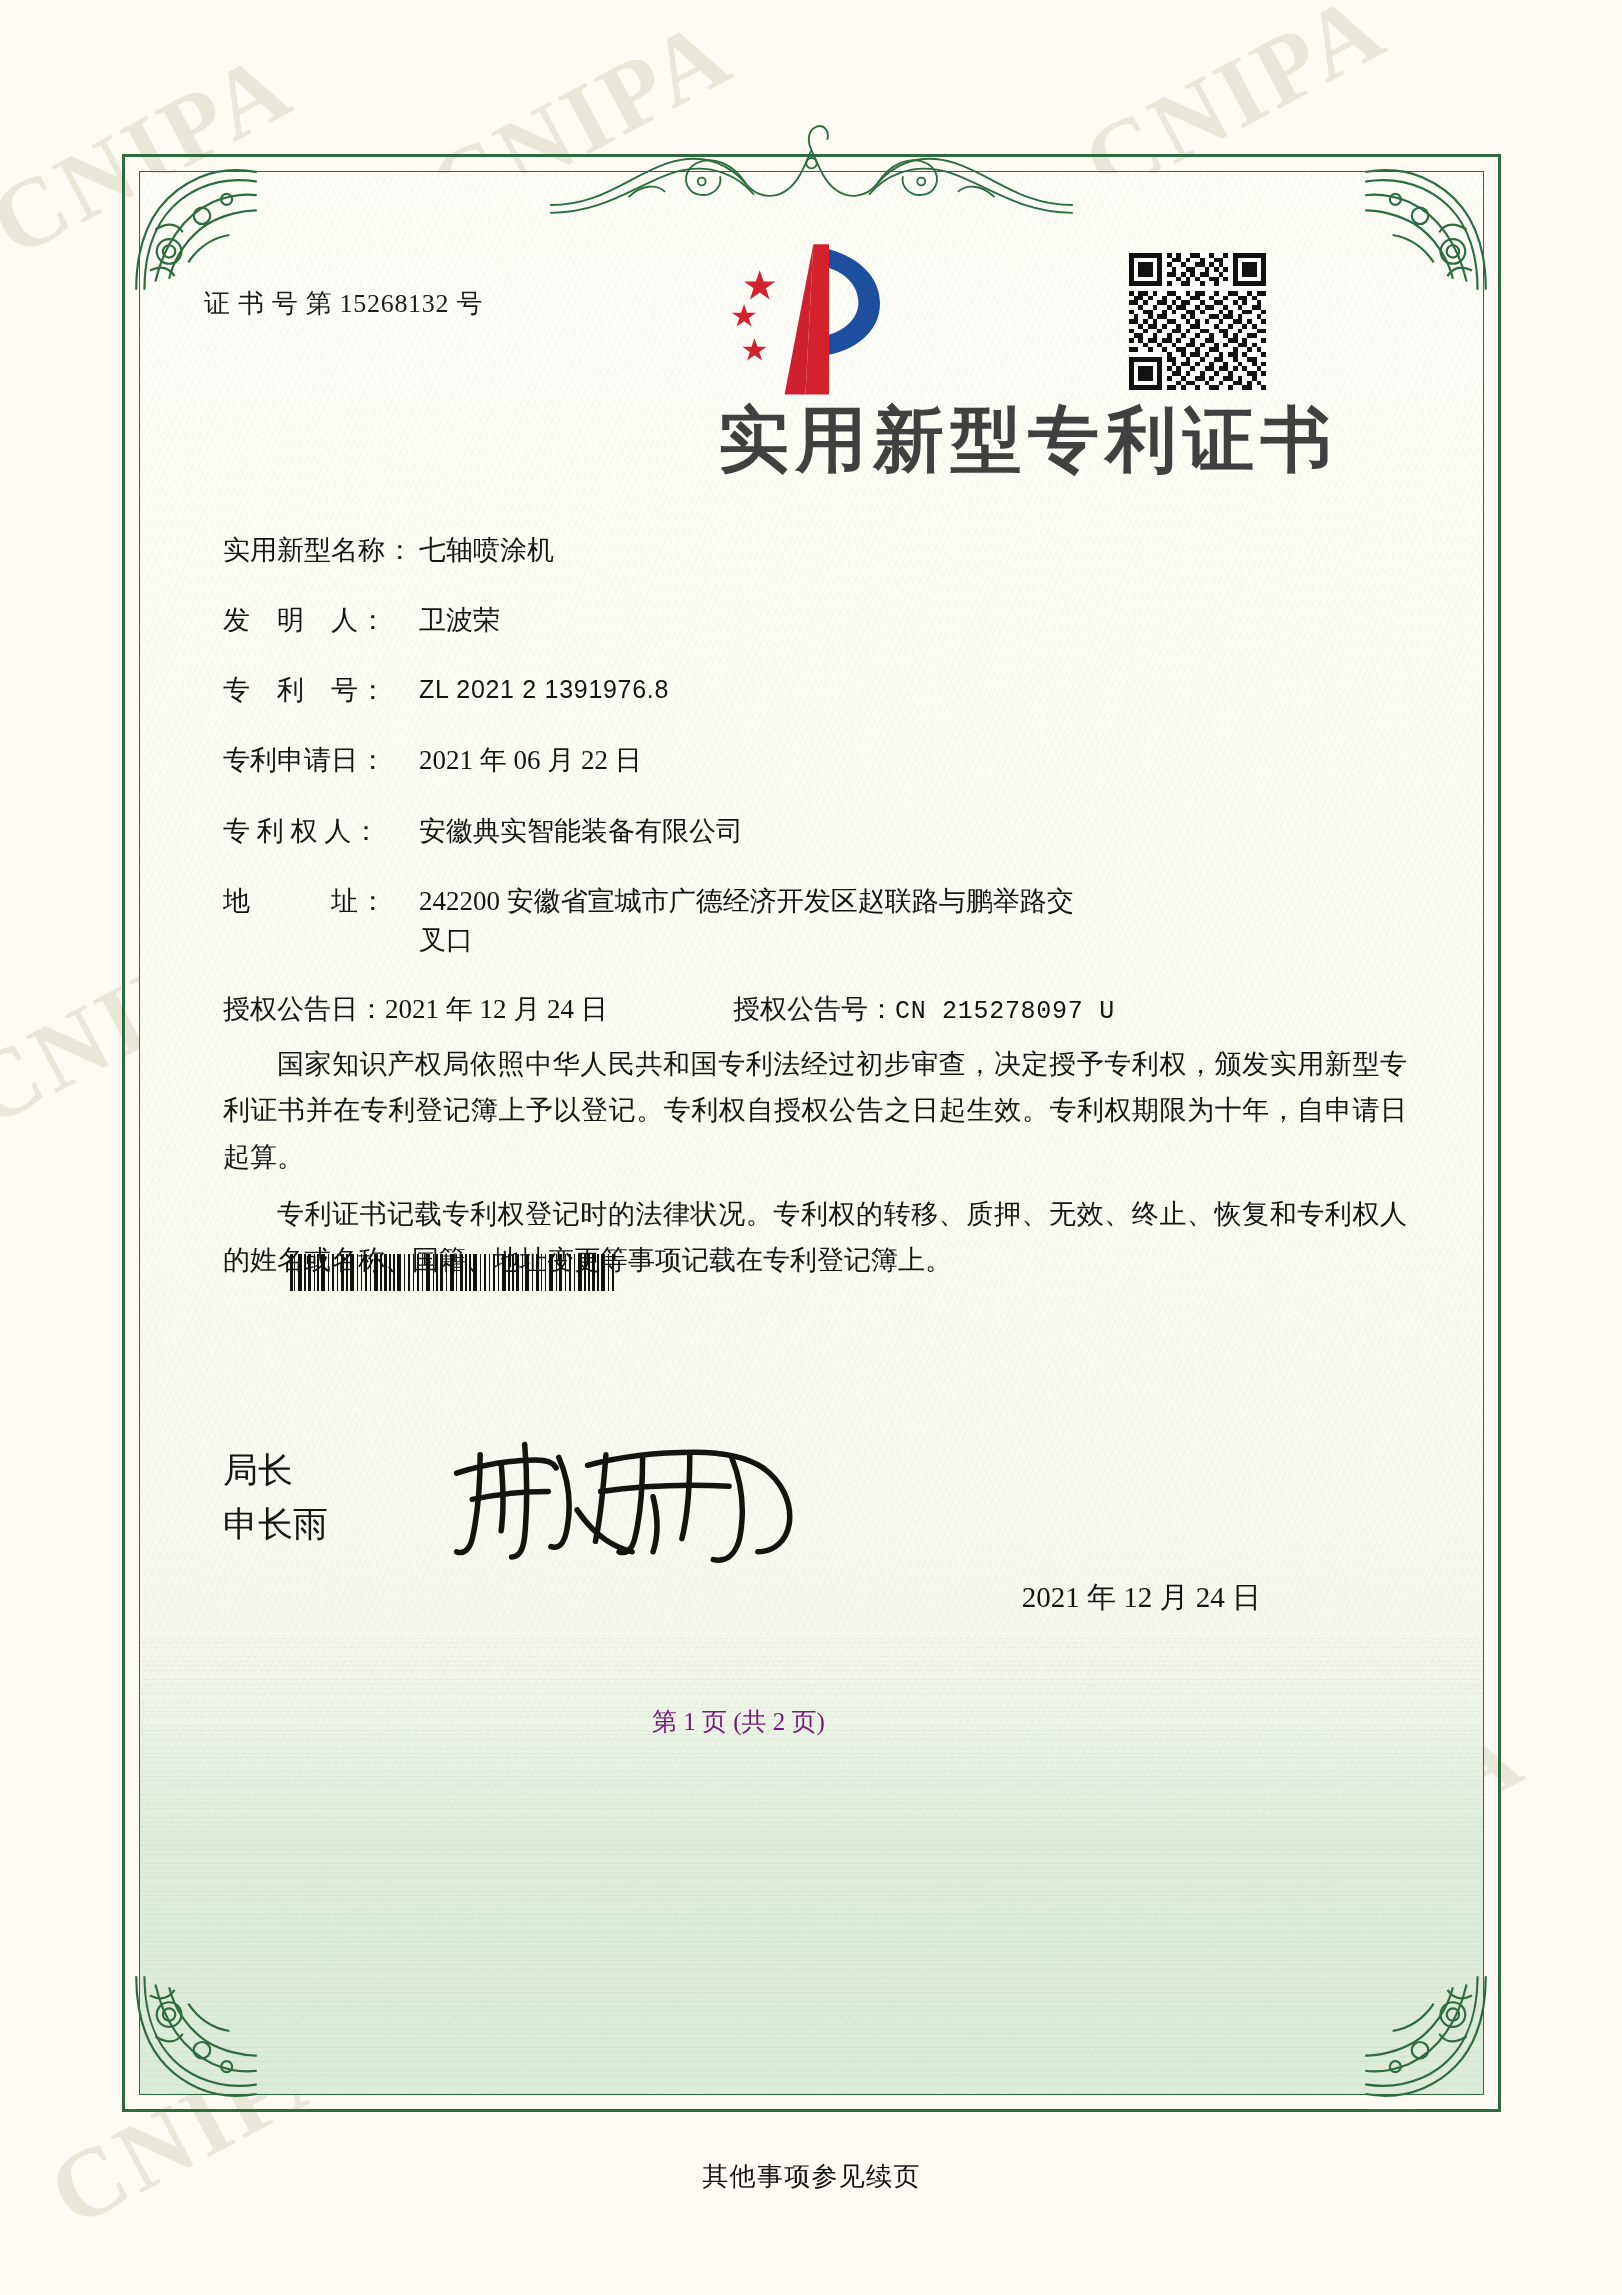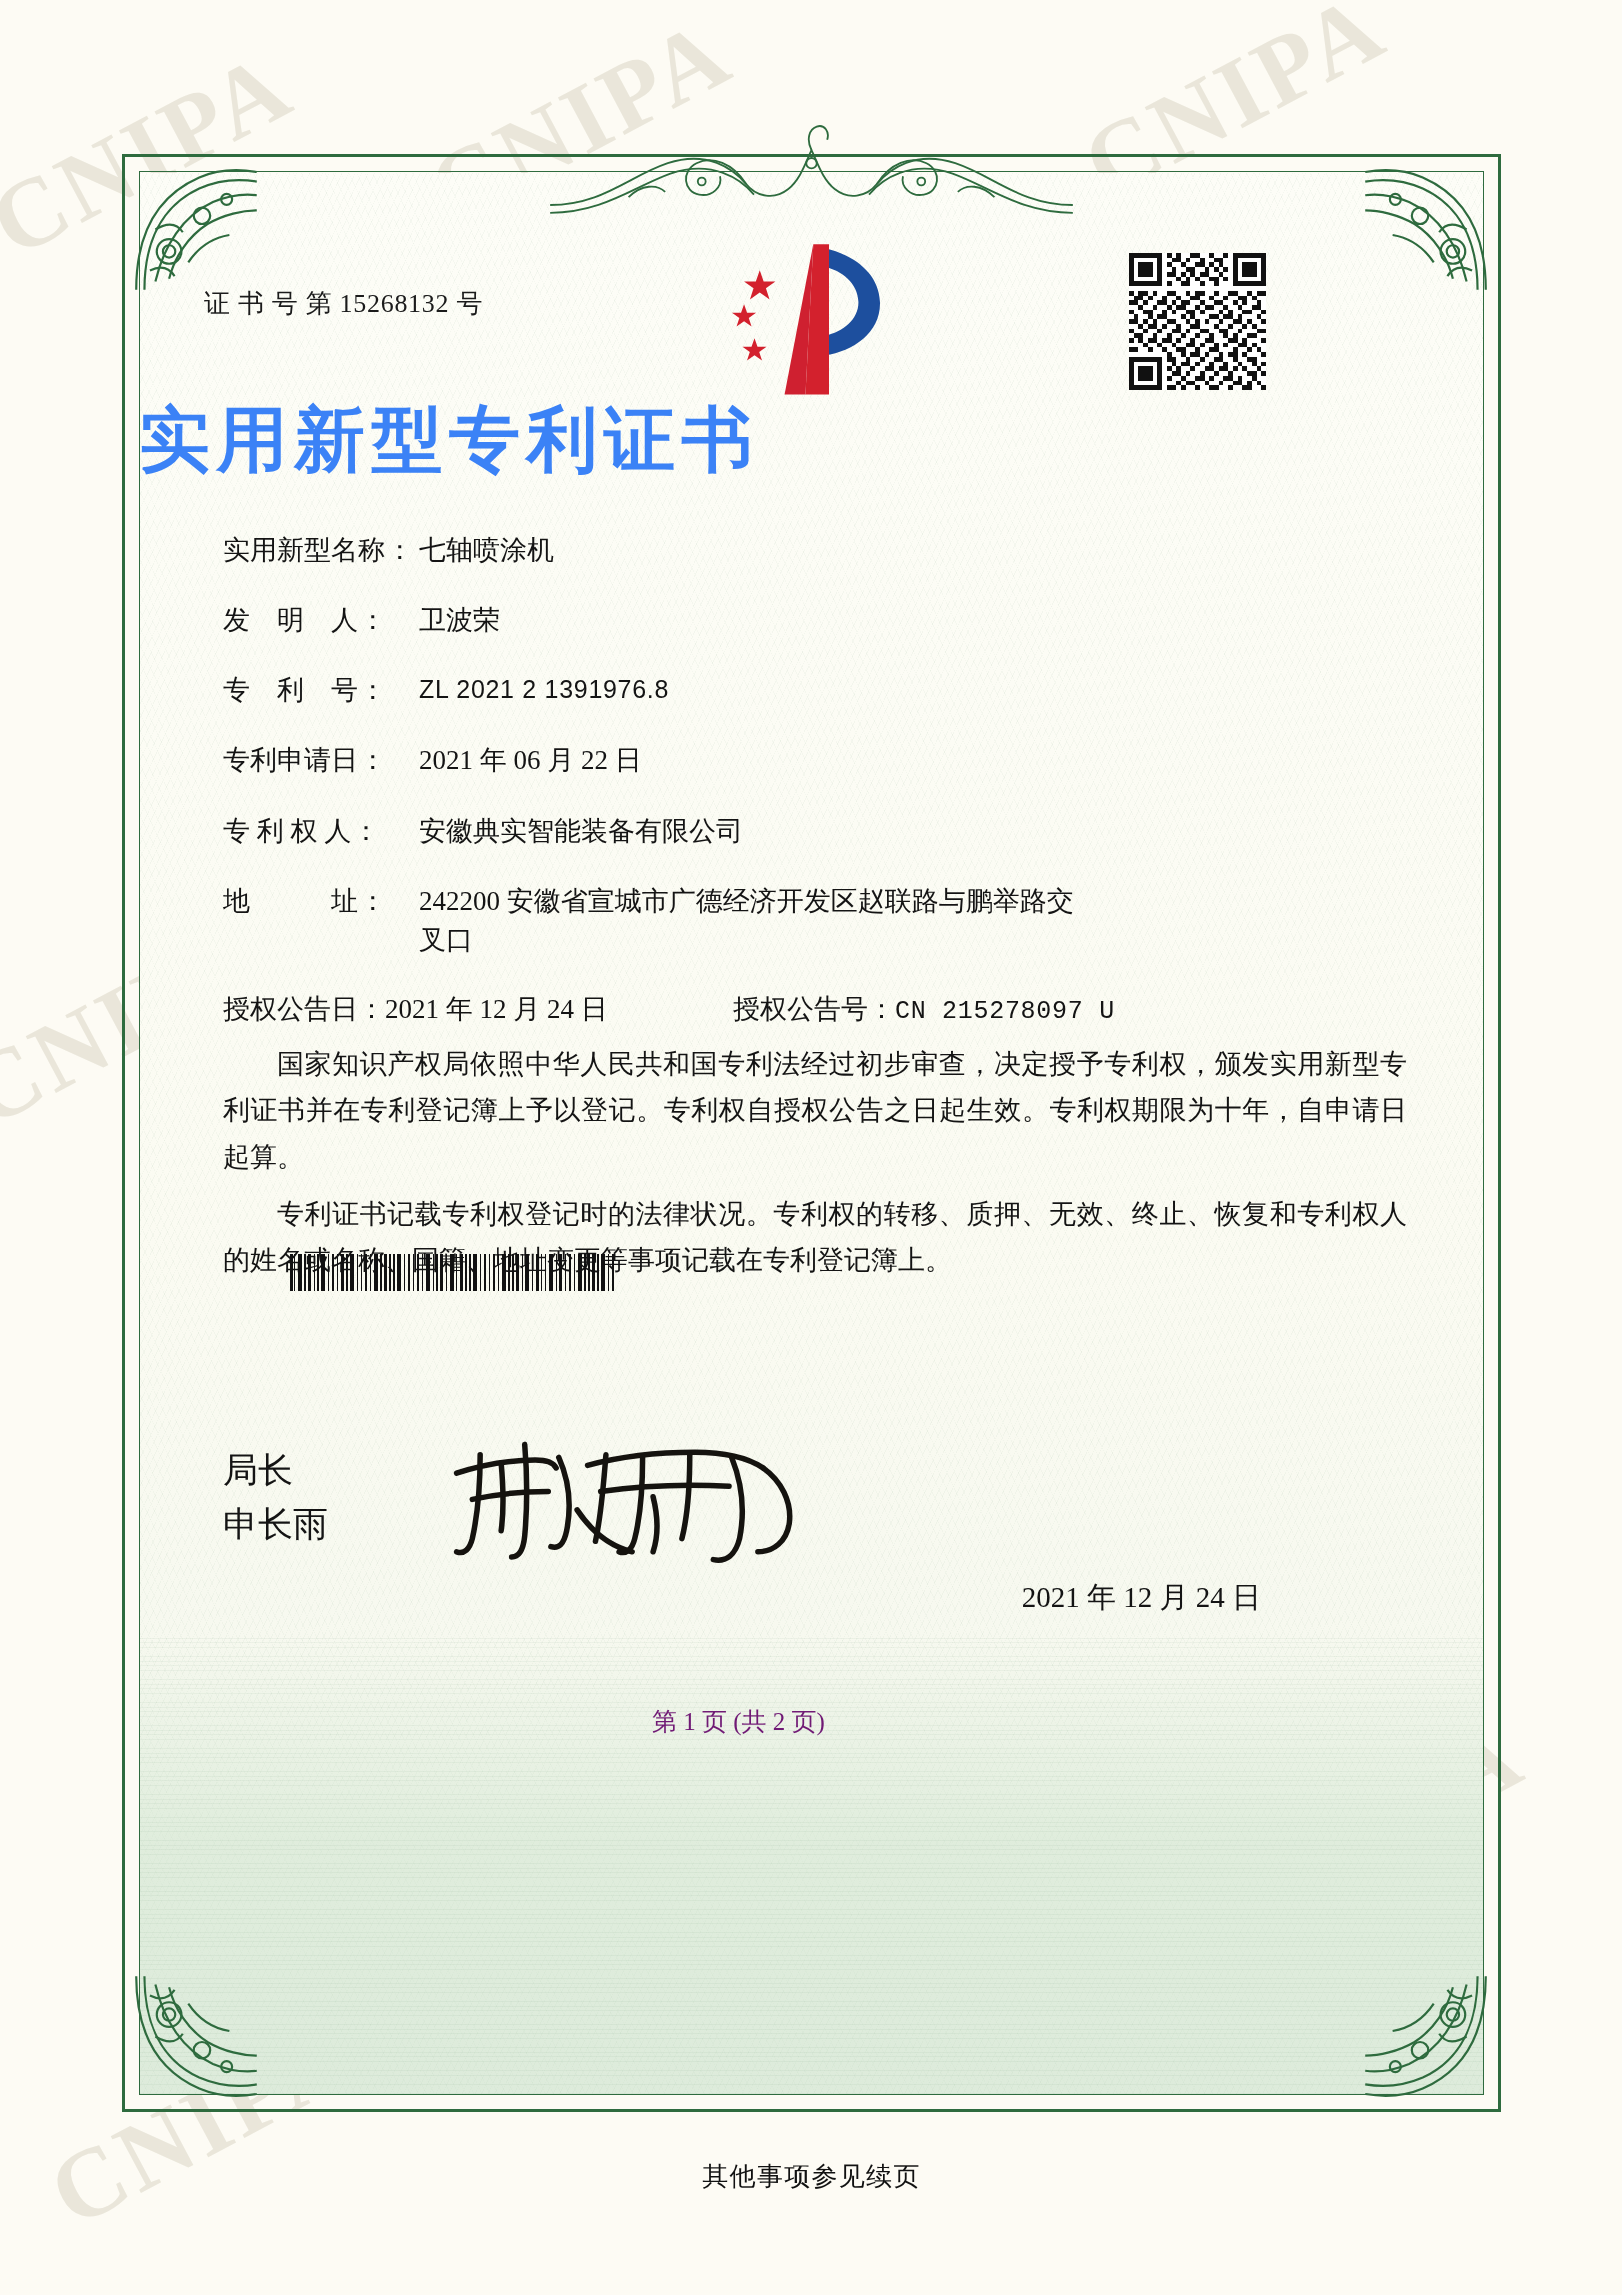--- a/index.html
+++ b/index.html
@@ -142,26 +142,26 @@
     width: 137px;
     height: 137px;
   }
   .qr svg { width: 100%; height: 100%; display: block; }
 
   .title {
     position: absolute;
     left: 0;
     top: 222px;
     width: 100%;
-    text-align: left;
+    text-align: right;
     font-family: "Liberation Serif", "DejaVu Serif", serif;
     font-weight: bold;
     font-size: 71px;
     letter-spacing: 6.5px;
-    color: #3b82f6;
+    color: #404040;
   }
 
   .fields {
     position: absolute;
     left: 84px;
     top: 360px;
     width: 1191px;
     font-size: 27px;
     color: #141414;
   }

